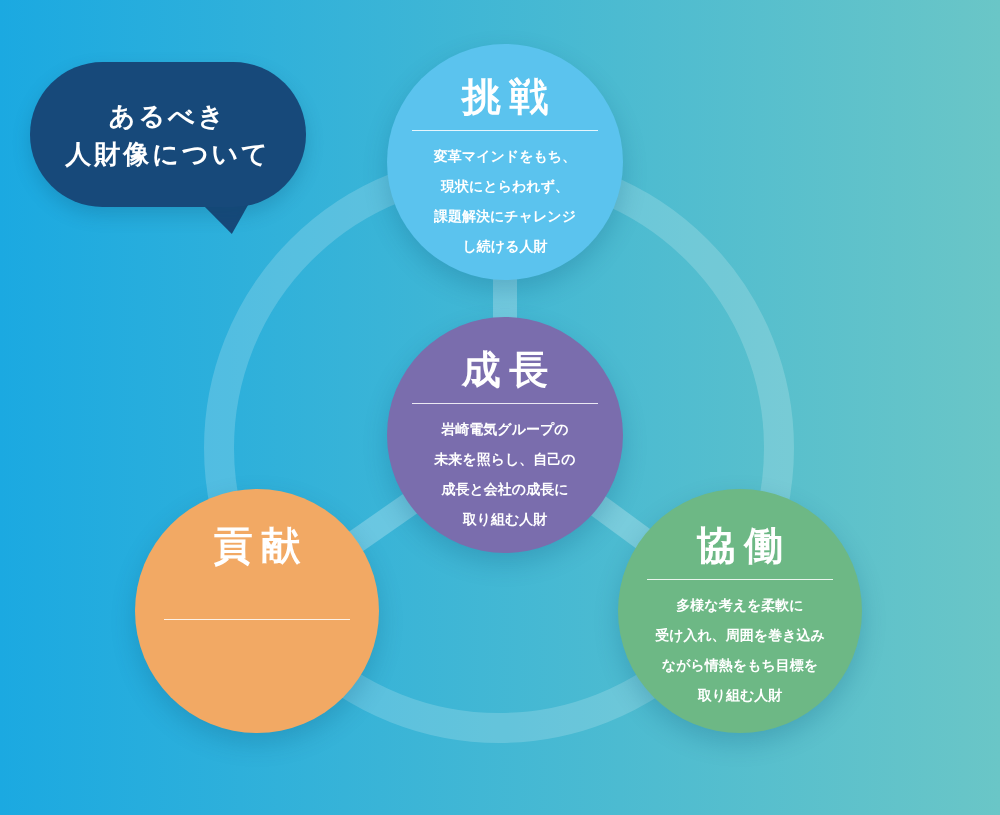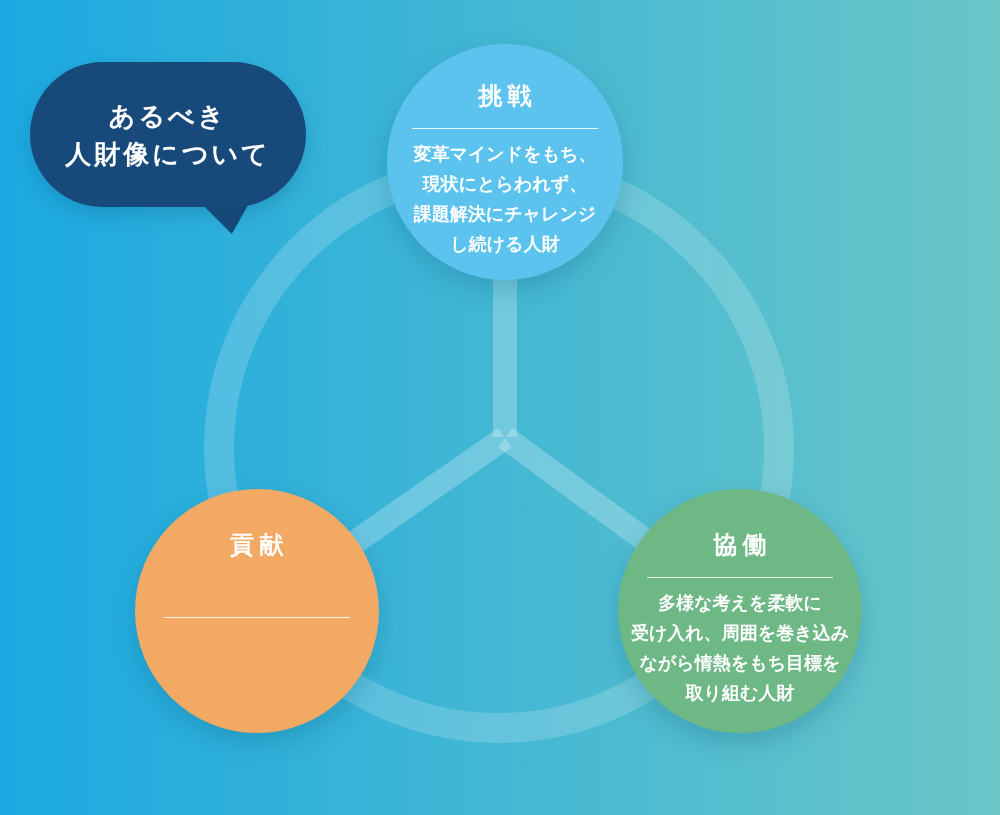--- a/index.html
+++ b/index.html
@@ -64,36 +64,36 @@
     align-items: center;
     box-sizing: border-box;
     box-shadow: 0 10px 24px rgba(8, 74, 110, 0.22);
   }
   .circle-challenge     { left: 387px; top:  44px; width: 236px; height: 236px; padding-top: 30px; }
   .circle-growth        { left: 387px; top: 317px; width: 236px; height: 236px; padding-top: 30px; }
   .circle-contribution  { left: 135px; top: 489px; width: 244px; height: 244px; padding-top: 34px; }
   .circle-collaboration { left: 618px; top: 489px; width: 244px; height: 244px; padding-top: 34px; }
 
   .circle-title {
-    margin: 8px;
-    font-size: 24px;
+    margin: 0;
+    font-size: 39px;
     font-weight: bold;
     letter-spacing: 0.22em;
     text-indent: 0.22em;
     line-height: 1.2;
   }
   .divider {
     width: 186px;
     height: 1px;
     background: rgba(255,255,255,0.85);
     margin: 9px 0 10px 0;
   }
   .circle-desc {
     margin: 0;
-    font-size: 18px;
+    font-size: 14px;
     font-weight: bold;
     line-height: 30px;
     white-space: pre-line;
   }
 
   
   .bubble {
     position: absolute;
     left: 30px;
     top: 62px;
@@ -139,20 +139,28 @@
 
   <section class="circle circle-challenge" style="background-color: rgb(91, 195, 238);">
     <h2 class="circle-title">挑戦</h2>
     <div class="divider"></div>
     <p class="circle-desc">変革マインドをもち、
 現状にとらわれず、
 課題解決にチャレンジ
 し続ける人財</p>
   </section>
 
+  <section class="circle circle-growth" style="background-color: rgb(122, 109, 173);">
+    <h2 class="circle-title">成長</h2>
+    <div class="divider"></div>
+    <p class="circle-desc">岩崎電気グループの
+未来を照らし、自己の
+成長と会社の成長に
+取り組む人財</p>
+  </section>
 
   <section class="circle circle-contribution" style="background-color: rgb(242, 169, 100); gap: 40px;">
     <h2 class="circle-title">貢献</h2>
     <div class="divider"></div>
   </section>
 
   <section class="circle circle-collaboration" style="background-color: rgb(109, 184, 133);">
     <h2 class="circle-title">協働</h2>
     <div class="divider"></div>
     <p class="circle-desc">多様な考えを柔軟に

